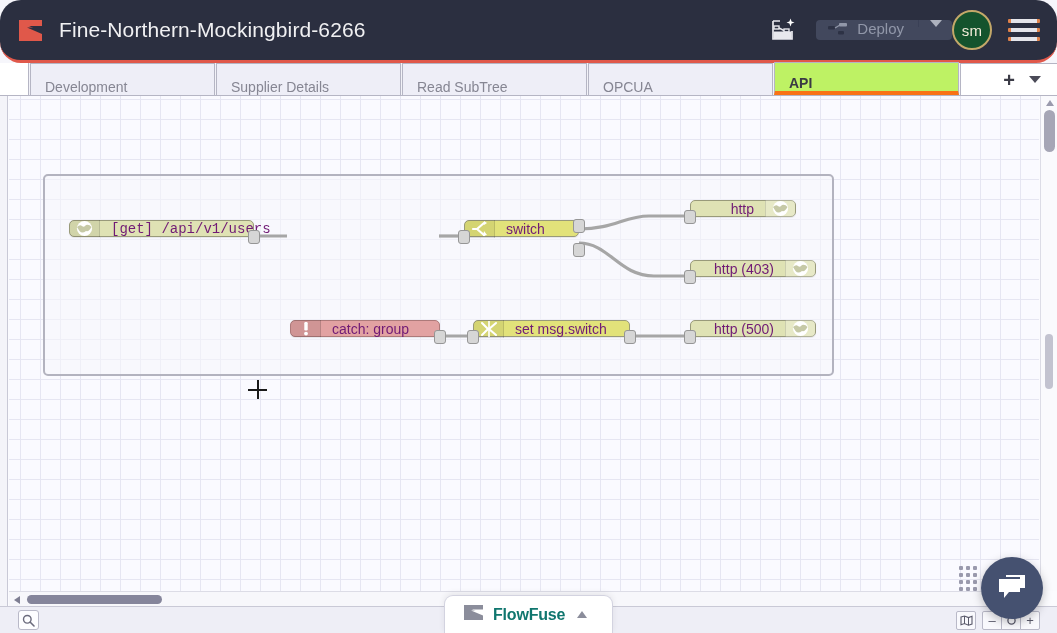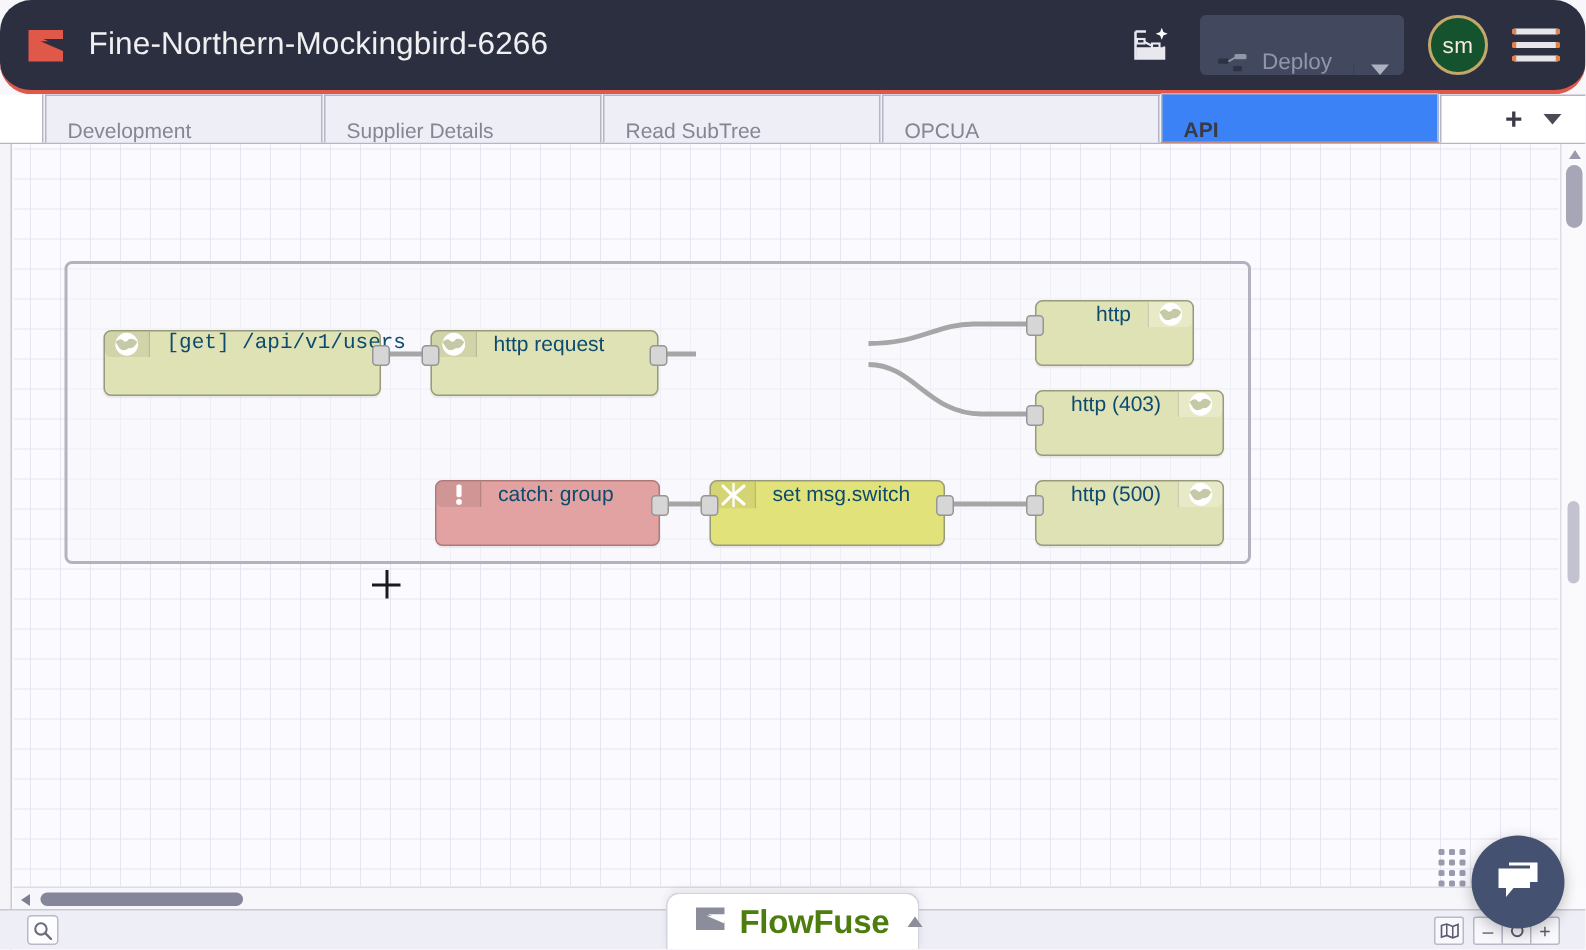--- a/index.html
+++ b/index.html
@@ -35,23 +35,23 @@
   .header-right {
     margin-left: auto; display: flex; align-items: center;
     height: 100%; padding-right: 17px; gap: 0;
   }
   .ai-btn {
     width: 40px; height: 40px; display: flex;
     align-items: center; justify-content: center;
     margin-right: 13px; cursor: pointer;
   }
   .deploy-wrap {
-    display: flex; align-items: flex-end; height: 40px;
+    display: flex; align-items: flex-start; height: 20px;
     background: #454b60; border-radius: 4px; overflow: hidden;
-    margin-right: 16px; opacity: .92;
+    opacity: .92;
   }
   .deploy-btn {
     display: flex; align-items: center; gap: 9px;
     padding: 0 14px 0 12px;
     color: #9aa0b2; font-size: 15px;
     cursor: default;
   }
   .deploy-icon { width: 20px; height: 14px; position: relative; }
   .deploy-caret {
     width: 34px; display: flex; align-items: center; justify-content: center;
@@ -94,23 +94,23 @@
     height: 32px; min-width: 185px; width: 185px;
     background: #eeeef7;
     border: 1px solid #b5b5c4; border-bottom: none;
     margin-left: 1px;
     display: flex; align-items: flex-end;
     padding-left: 14px;
     color: #868693; font-size: 14px;
     cursor: pointer; white-space: nowrap; overflow: hidden;
   }
   .tab.active {
-    background: #3b82f6; color: #3a3a44; font-weight: 700;
+    background: #bef264; color: #3a3a44; font-weight: 700;
     height: 33px;
-    border-bottom: 1px solid #f97316;
+    border-bottom: 4px solid #f97316;
   }
   .tab-add {
     margin-left: 1px; height: 32px; flex: 1;
     display: flex; align-items: center; justify-content: flex-end;
     gap: 14px; padding-right: 16px;
     background: #fff; border: 1px solid #b5b5c4; border-bottom: none;
     border-right: none;
   }
   .plus-icon { font-size: 20px; color: #3b3b46; line-height: 1; cursor: pointer; font-weight: 700;}
   .tabmenu-caret {
@@ -146,25 +146,25 @@
   .group-box {
     position: absolute;
     left: 34px; top: 78px; width: 791px; height: 202px;
     border: 2px solid #b3b3bf;
     border-radius: 5px;
     background: rgba(246,246,252,0.55);
   }
 
   
   .node {
-    position: absolute; height: 44px;
+    position: absolute; height: 17px;
     border: 1px solid #999a7a;
     border-radius: 5px;
-    display: flex; align-items: flex-start;
-    font-size: 14px; color: #0c4a6e;
+    display: flex; align-items: center;
+    font-size: 14px; color: #701a75;
     box-shadow: 0 1px 1px rgba(0,0,0,.07);
     cursor: pointer;
   }
   .node.green { background: #dfe2b4; }
   .node.yellow { background: #e2e27a; }
   .node.red { background: #e2a2a2; border-color: #ad7a7a; }
   .node .nbody {
     display: flex; align-items: center;
     padding: 0 11px; white-space: nowrap;
     flex: 1 1 auto;
@@ -268,21 +268,21 @@
     position: absolute; left: 444px; top: 595px;
     width: 169px; height: 38px;
     background: #ffffff;
     border: 1px solid #d3d3e0; border-bottom: none;
     border-radius: 9px 9px 0 0;
     display: flex; align-items: center; gap: 8px;
     padding-left: 18px;
     box-shadow: 0 -2px 6px rgba(0,0,0,.07);
     cursor: pointer;
   }
-  .ff-label { color: #4d7c0f; font-size: 22px; font-weight: 700; letter-spacing: -.2px; }
+  .ff-label { color: #0f766e; font-size: 16px; font-weight: 700; letter-spacing: -.2px; }
   .ff-caret {
     margin-left: 4px; width: 0; height: 0;
     border-left: 5px solid transparent; border-right: 5px solid transparent;
     border-bottom: 7px solid #8b8d9b;
   }
 
   
   .chat-fab {
     position: absolute; right: 14px; bottom: 14px;
     width: 62px; height: 62px; border-radius: 50%;
@@ -400,32 +400,33 @@
         <div class="nicon left">
           <svg width="17" height="17" viewBox="0 0 17 17">
             <circle cx="8.5" cy="8.5" r="7.6" fill="#fff"></circle>
             <path d="M1 7 Q4 4 6 6 T10 5 Q13 4 15.5 7 Q13 12 10 11 Q6 14 3.5 11 Z" fill="#c6c9a6"></path>
           </svg>
         </div>
         <div class="nbody">[get] /api/v1/users</div>
         <span class="port out"></span>
       </div>
 
-      <div class="node green" style="left:278px; top:124px; width:152px;">
+
+      <div class="node yellow" style="left:455px; top:124px; width:115px;">
         <span class="port in"></span>
         <div class="nicon left">
-          <svg width="17" height="17" viewBox="0 0 17 17">
-            <circle cx="8.5" cy="8.5" r="7.6" fill="#fff"></circle>
-            <path d="M1 7 Q4 4 6 6 T10 5 Q13 4 15.5 7 Q13 12 10 11 Q6 14 3.5 11 Z" fill="#c6c9a6"></path>
-          </svg>
-        </div>
-        <div class="nbody">http request</div>
-        <span class="port out"></span>
-      </div>
-
+          <svg width="18" height="18" viewBox="0 0 18 18">
+            <path d="M2 9 L6 9 M6 9 L13 3 M6 9 L13 15" stroke="#fff" stroke-width="2.2" fill="none" stroke-linecap="round"></path>
+            <path d="M13 1 L16 3 L13 5 Z M13 11 L16 15 L12 16 Z" fill="#fff"></path>
+          </svg>
+        </div>
+        <div class="nbody">switch</div>
+        <span class="port out1"></span>
+        <span class="port out2"></span>
+      </div>
 
       <div class="node green" style="left:681px; top:104px; width:106px;">
         <span class="port in"></span>
         <div class="nbody right">http</div>
         <div class="nicon right">
           <svg width="17" height="17" viewBox="0 0 17 17">
             <circle cx="8.5" cy="8.5" r="7.6" fill="#fff"></circle>
             <path d="M1 7 Q4 4 6 6 T10 5 Q13 4 15.5 7 Q13 12 10 11 Q6 14 3.5 11 Z" fill="#c6c9a6"></path>
           </svg>
         </div>

